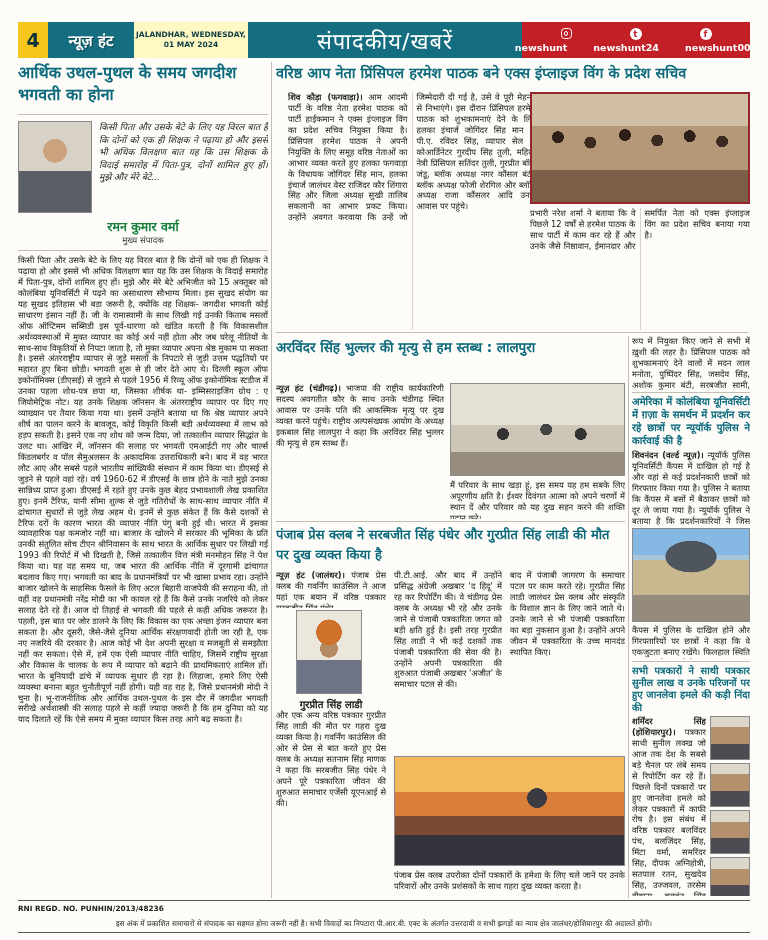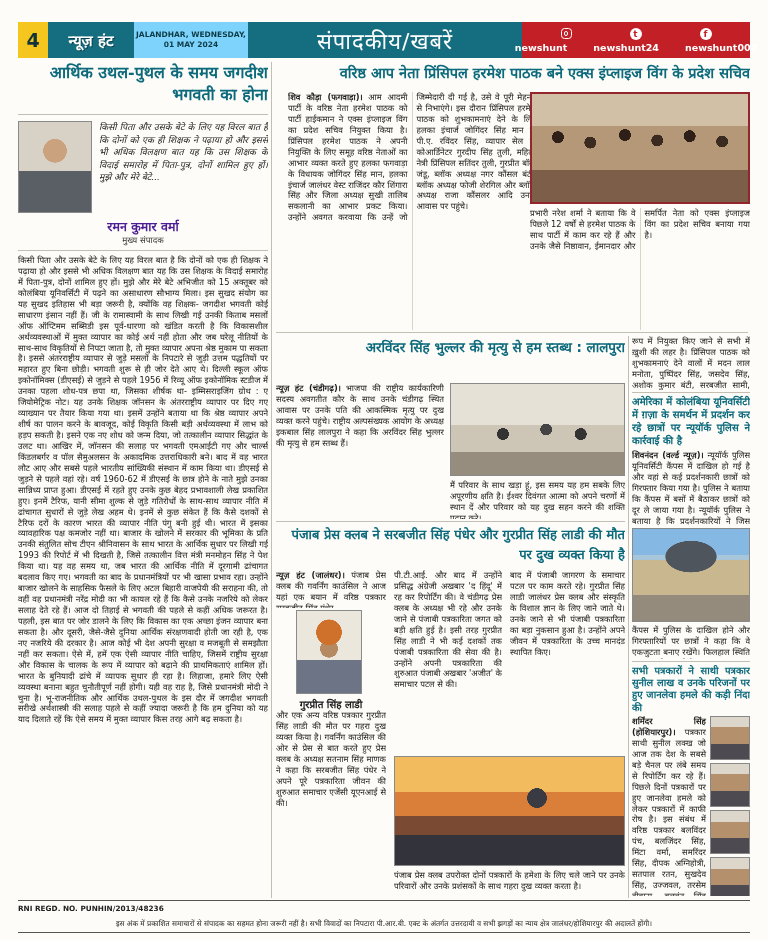--- a/index.html
+++ b/index.html
@@ -4,38 +4,38 @@
 <style>
   * { margin:0; padding:0; box-sizing:border-box; }
   body { background:#e8e6e0; font-family:"DejaVu Sans", sans-serif; }
   .page { position:relative; width:768px; height:940px; background:#fdfcf8; margin:0 auto; overflow:hidden; }
   .abs { position:absolute; }
 
   
   .hdr { position:absolute; left:18px; top:22px; width:732px; height:36px; background:#156e80; display:flex; align-items:stretch; }
   .pagebox { width:30px; background:#f5c61e; color:#11333a; font-size:19px; font-weight:bold; display:flex; align-items:center; justify-content:center; }
   .logo { width:86px; color:#ffffff; font-weight:bold; font-size:15px; display:flex; align-items:center; justify-content:center; text-shadow:1px 1px 0 #0b4450; }
-  .datebox { width:114px; background:#7dd3fc; color:#0d3b44; font-size:7.5px; font-weight:bold; display:flex; flex-direction:column; align-items:center; justify-content:center; line-height:1.35; text-align:center; }
+  .datebox { width:114px; background:#fef9c3; color:#0d3b44; font-size:7.5px; font-weight:bold; display:flex; flex-direction:column; align-items:center; justify-content:center; line-height:1.35; text-align:center; }
   .sectitle { flex:1; color:#ffffff; font-weight:normal; font-size:22px; display:flex; align-items:center; justify-content:center; letter-spacing:1px; }
   .social { width:228px; background:#c22026; display:flex; flex-direction:column; align-items:center; justify-content:center; gap:2px; padding:2px 6px; }
   .icons { display:flex; gap:58px; align-items:center; }
   .ig { display:inline-block; width:11px; height:11px; border:1.4px solid #fff; border-radius:3.5px; position:relative; }
   .ig::after { content:""; position:absolute; left:2.2px; top:2.2px; right:2.2px; bottom:2.2px; border:1.2px solid #fff; border-radius:50%; }
   .circ { display:inline-flex; width:12px; height:12px; border-radius:50%; background:#fff; color:#c22026; font-size:9px; font-weight:bold; align-items:center; justify-content:center; line-height:12px; }
   .tw::after { content:"t"; }
   .fb::after { content:"f"; }
   .handles { display:flex; gap:26px; color:#fff; font-size:9.5px; font-weight:bold; }
 
   
-  .headline { color:#0c6a7c; font-weight:bold; text-align:right; overflow:hidden; }
+  .headline { color:#0c6a7c; font-weight:bold; text-align:left; overflow:hidden; }
   .body-text { font-size:8.3px; line-height:1.32; text-align:justify; color:#1c1c1c; overflow:hidden; }
   .byline { font-weight:bold; }
   .cols2 { column-count:2; column-gap:9px; column-rule:1px solid #d8d4c8; }
   .intro-text { font-size:9px; font-style:italic; line-height:1.4; text-align:justify; color:#222; overflow:hidden; }
-  .author { font-size:12.5px; font-weight:bold; color:#4c1d95; text-align:center; }
+  .author { font-size:12.5px; font-weight:bold; color:#15803d; text-align:center; }
   .role { font-size:8.5px; color:#333; text-align:center; }
   .caption { font-size:10px; font-weight:bold; text-align:center; color:#222; overflow:hidden; }
 
   .vrule { position:absolute; width:1px; background:#c2beb2; }
   .hrule { position:absolute; height:1px; background:#c2beb2; }
 
   
   .photo { border:1px solid #8a8a8a; overflow:hidden; }
   .editor { background:
     radial-gradient(circle 12px at 50% 32%, #caa27e 0 97%, transparent),

